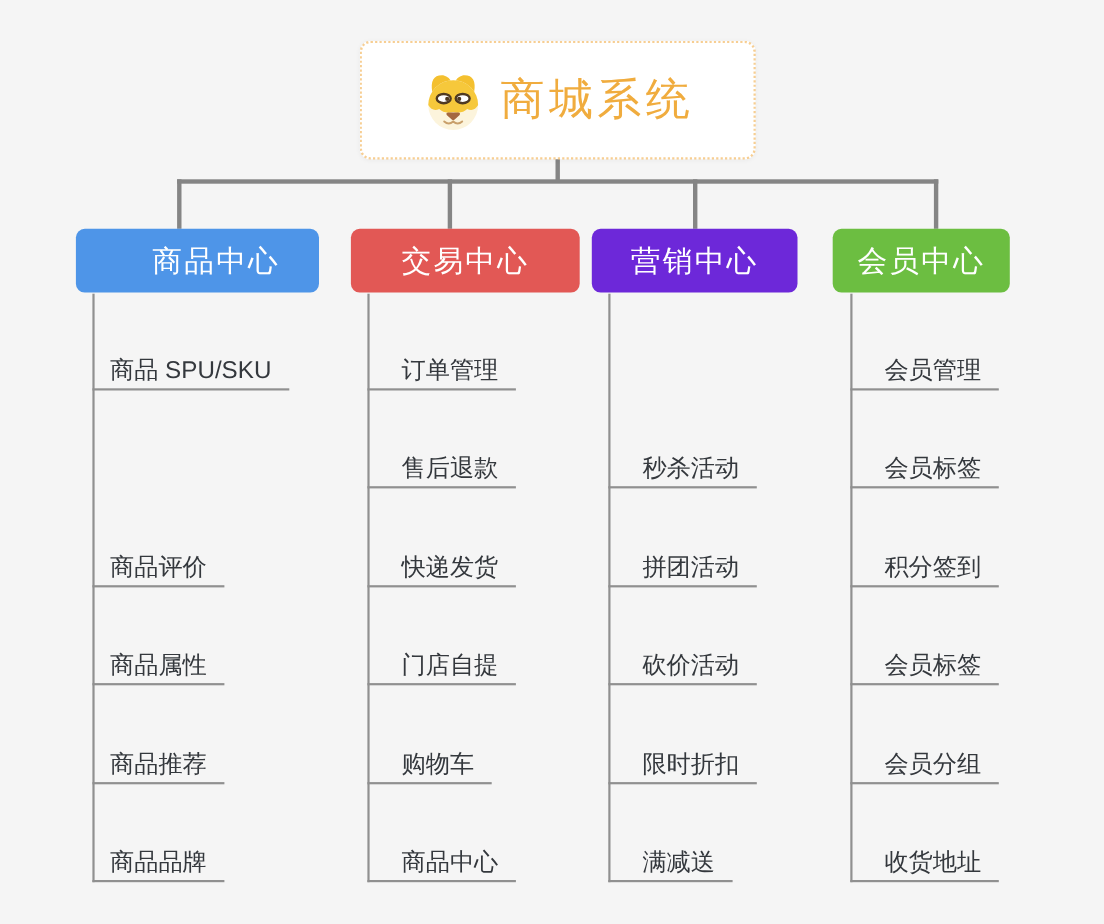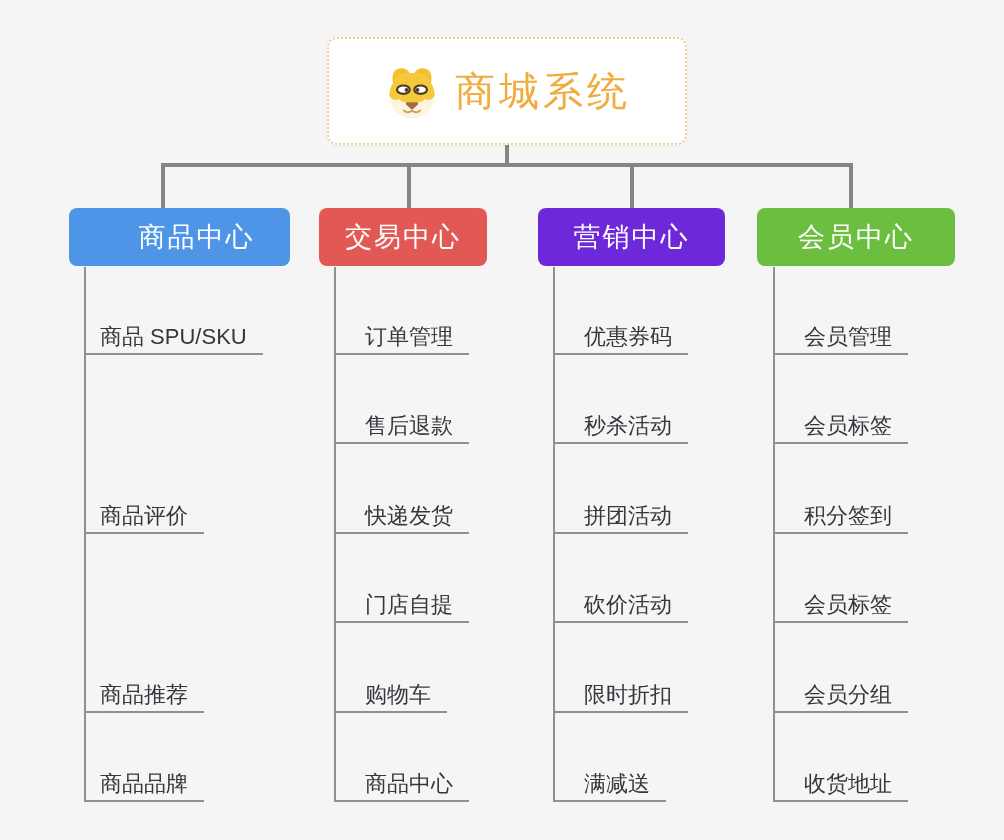--- a/index.html
+++ b/index.html
@@ -32,23 +32,23 @@
   .stub{top:163px;width:4px;height:45px;}
   .stub-0{left:149px;} .stub-1{left:395px;} .stub-2{left:618px;} .stub-3{left:837px;}
 
   
   .branch{
     position:absolute;top:208px;height:58px;border-radius:8px;
     color:#ffffff;font-size:27px;letter-spacing:2px;white-space:nowrap;
     display:flex;align-items:center;justify-content:center;
   }
   .branch-0{left:57px;width:187px;}
-  .branch-1{left:307px;width:168px;}
+  .branch-1{left:307px;width:208px;}
   .branch-2{left:526px;width:187px;}
-  .branch-3{left:745px;width:198px;}
+  .branch-3{left:745px;width:161px;}
 
   
   .vline{position:absolute;top:267px;height:535px;width:2px;background:#909090;}
   .v-0{left:72px;} .v-1{left:322px;} .v-2{left:541px;} .v-3{left:761px;}
 
   
   .leaf{
     position:absolute;white-space:nowrap;
     height:36px;line-height:40px;
     font-size:22px;color:#34383d;
@@ -94,31 +94,31 @@
   <div class="branch branch-2" style="background-color: #6d28d9;">营销中心</div>
   <div class="branch branch-3" style="background-color: rgb(108, 190, 65);">会员中心</div>
 
   <div class="vline v-0"></div>
   <div class="vline v-1"></div>
   <div class="vline v-2"></div>
   <div class="vline v-3"></div>
 
   <div class="leaf c-0 r-0">商品 SPU/SKU</div>
   <div class="leaf c-0 r-2">商品评价</div>
+  <div class="leaf c-0 r-3">商品属性</div>
   <div class="leaf c-0 r-4">商品推荐</div>
   <div class="leaf c-0 r-5">商品品牌</div>
 
   <div class="leaf c-1 r-0">订单管理</div>
   <div class="leaf c-1 r-1">售后退款</div>
   <div class="leaf c-1 r-2">快递发货</div>
   <div class="leaf c-1 r-3">门店自提</div>
   <div class="leaf c-1 r-4">购物车</div>
   <div class="leaf c-1 r-5">商品中心</div>
 
-  <div class="leaf c-2 r-0">优惠券码</div>
   <div class="leaf c-2 r-1">秒杀活动</div>
   <div class="leaf c-2 r-2">拼团活动</div>
   <div class="leaf c-2 r-3">砍价活动</div>
   <div class="leaf c-2 r-4">限时折扣</div>
   <div class="leaf c-2 r-5">满减送</div>
 
   <div class="leaf c-3 r-0">会员管理</div>
   <div class="leaf c-3 r-1">会员标签</div>
   <div class="leaf c-3 r-2">积分签到</div>
   <div class="leaf c-3 r-3">会员标签</div>

